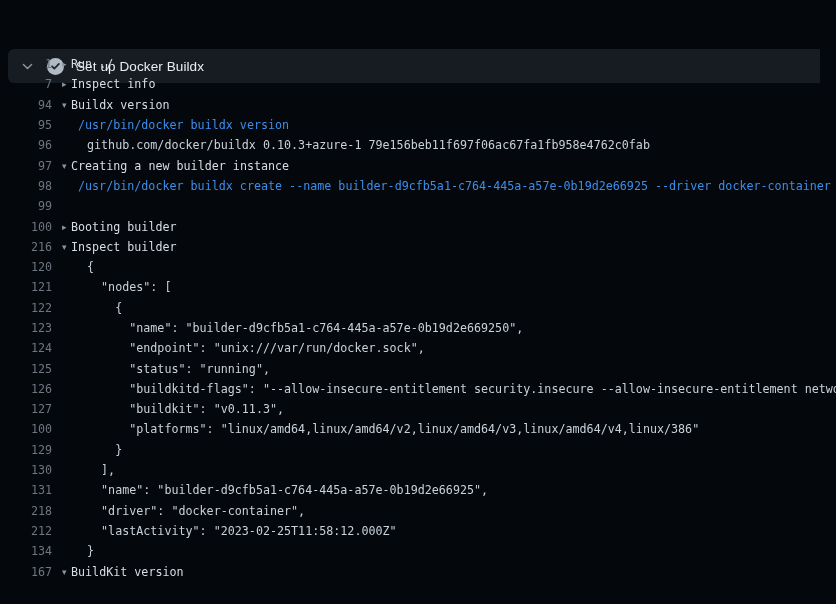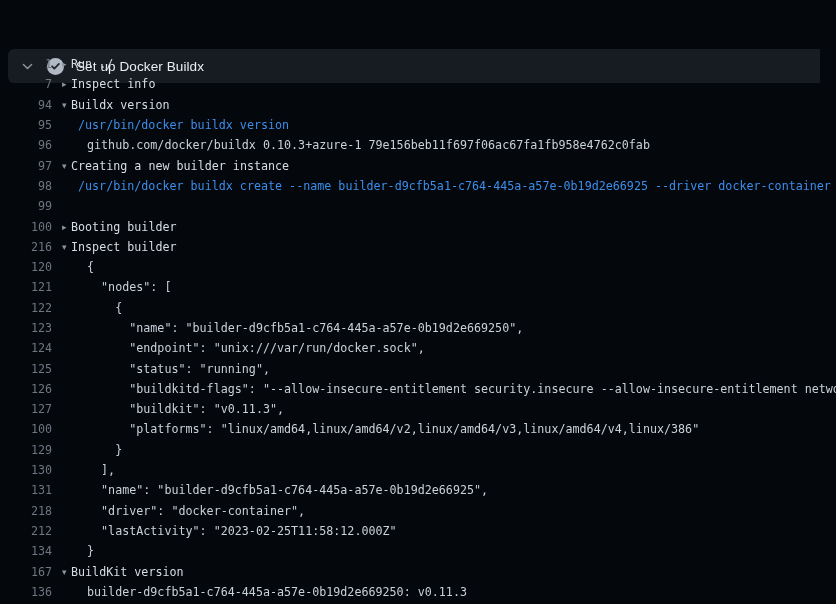--- a/index.html
+++ b/index.html
@@ -109,16 +109,15 @@
       <div class="row"><span class="num">126</span><span class="content output">      "buildkitd-flags": "--allow-insecure-entitlement security.insecure --allow-insecure-entitlement network.host",</span></div>
       <div class="row"><span class="num">127</span><span class="content output">      "buildkit": "v0.11.3",</span></div>
       <div class="row"><span class="num">100</span><span class="content output">      "platforms": "linux/amd64,linux/amd64/v2,linux/amd64/v3,linux/amd64/v4,linux/386"</span></div>
       <div class="row"><span class="num">129</span><span class="content output">    }</span></div>
       <div class="row"><span class="num">130</span><span class="content output">  ],</span></div>
       <div class="row"><span class="num">131</span><span class="content output">  "name": "builder-d9cfb5a1-c764-445a-a57e-0b19d2e66925",</span></div>
       <div class="row"><span class="num">218</span><span class="content output">  "driver": "docker-container",</span></div>
       <div class="row"><span class="num">212</span><span class="content output">  "lastActivity": "2023-02-25T11:58:12.000Z"</span></div>
       <div class="row"><span class="num">134</span><span class="content output">}</span></div>
       <div class="row"><span class="num">167</span><span class="content group"><span class="tri">▾</span><span class="gtxt">BuildKit version</span></span></div>
-      <div class="row"><span class="num">136</span><span class="content output">builder-d9cfb5a1-c764-445a-a57e-0b19d2e669250: v0.11.3</span></div>
     </div>
 
 </div>
 
 </body></html>

